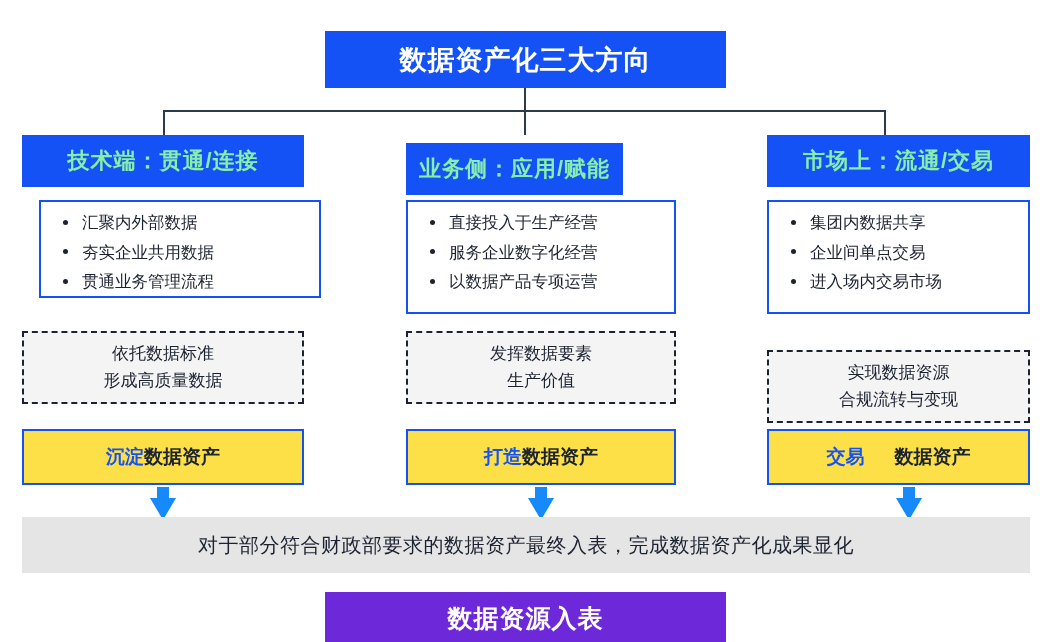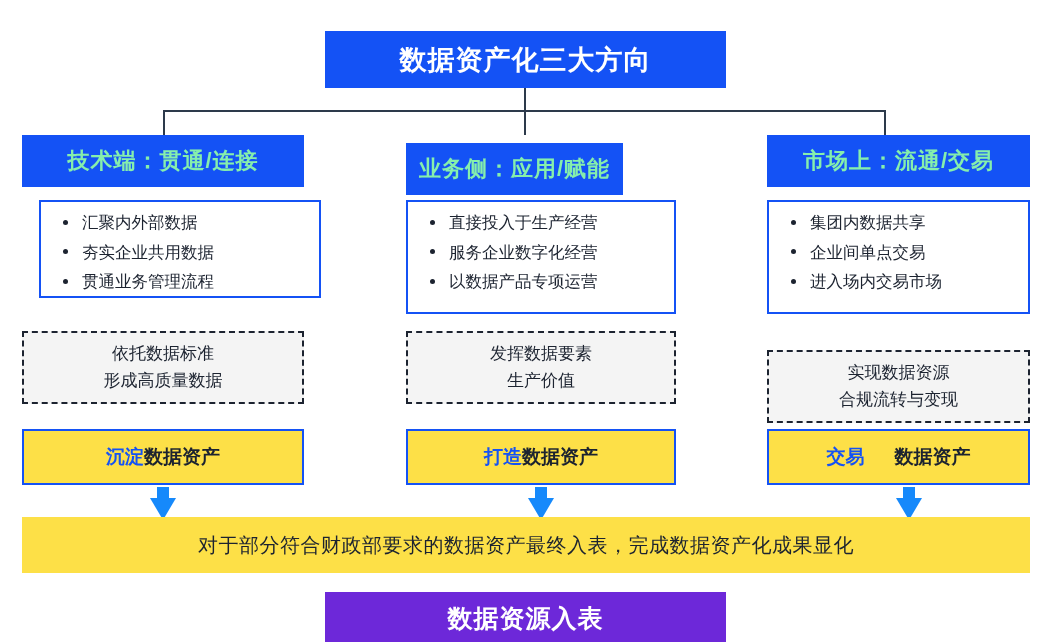--- a/index.html
+++ b/index.html
@@ -131,21 +131,21 @@
     background: #1689fb;
   }
 
   
   .bottom-band {
     position: absolute;
     left: 22px;
     top: 517px;
     width: 1008px;
     height: 56px;
-    background: #fde047;
+    background: #e5e5e5;
     display: flex;
     align-items: center;
     justify-content: center;
     font-size: 20px;
     color: #1c2330;
     letter-spacing: 0.5px;
   }
 
   .bottom-title {
     position: absolute;

